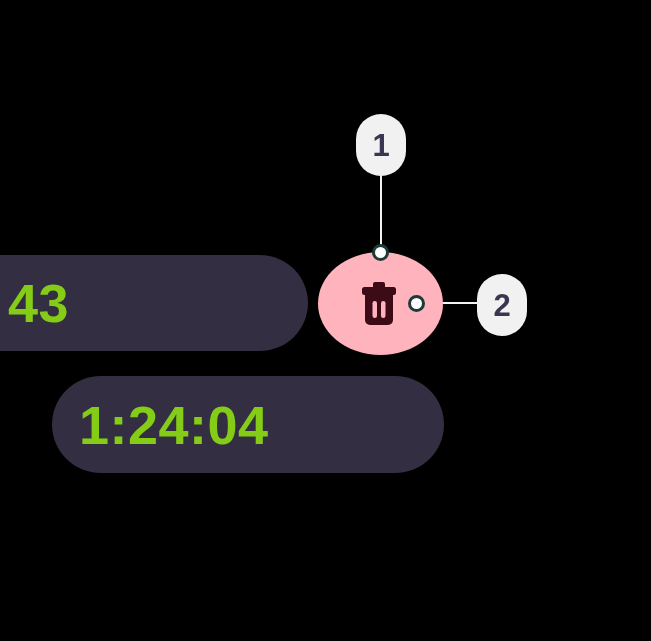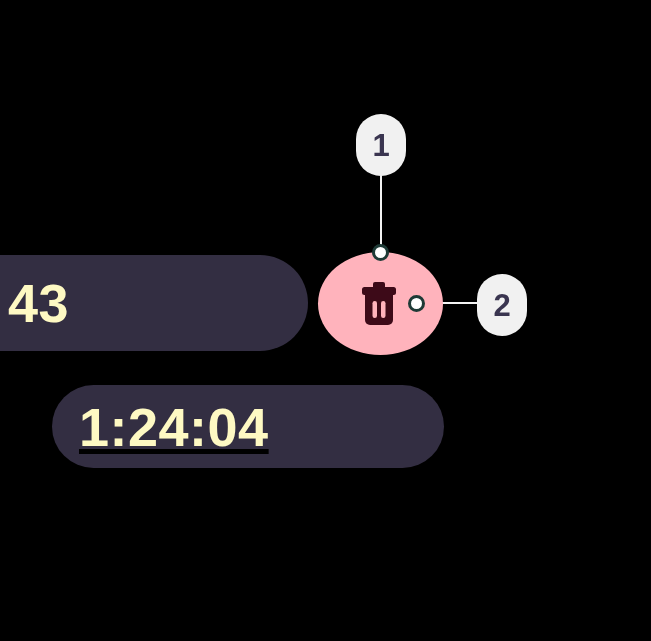--- a/index.html
+++ b/index.html
@@ -21,42 +21,41 @@
   
   .pill {
     position: absolute;
     background: #332E42;
     border-radius: 999px;
     display: flex;
     align-items: center;
     box-sizing: border-box;
   }
   .pill-text {
-    color: #fef9c3;
+    color: #84cc16;
     font-size: 54px;
     font-weight: 700;
     letter-spacing: 0.5px;
     line-height: 1;
     white-space: nowrap;
   }
 
   #pill-count {
     left: -132px;
     top: 255px;
     width: 440px;
     height: 96px;
     padding-left: 140px;
   }
   #pill-timer {
     left: 52px;
-    top: 385px;
+    top: 376px;
     width: 392px;
-    height: 83px;
+    height: 97px;
     padding-left: 27px;
-    text-decoration: underline;
   }
 
   
   #delete-ellipse {
     position: absolute;
     left: 318px;
     top: 252px;
     width: 125px;
     height: 103px;
     background: #FFB3BC;

